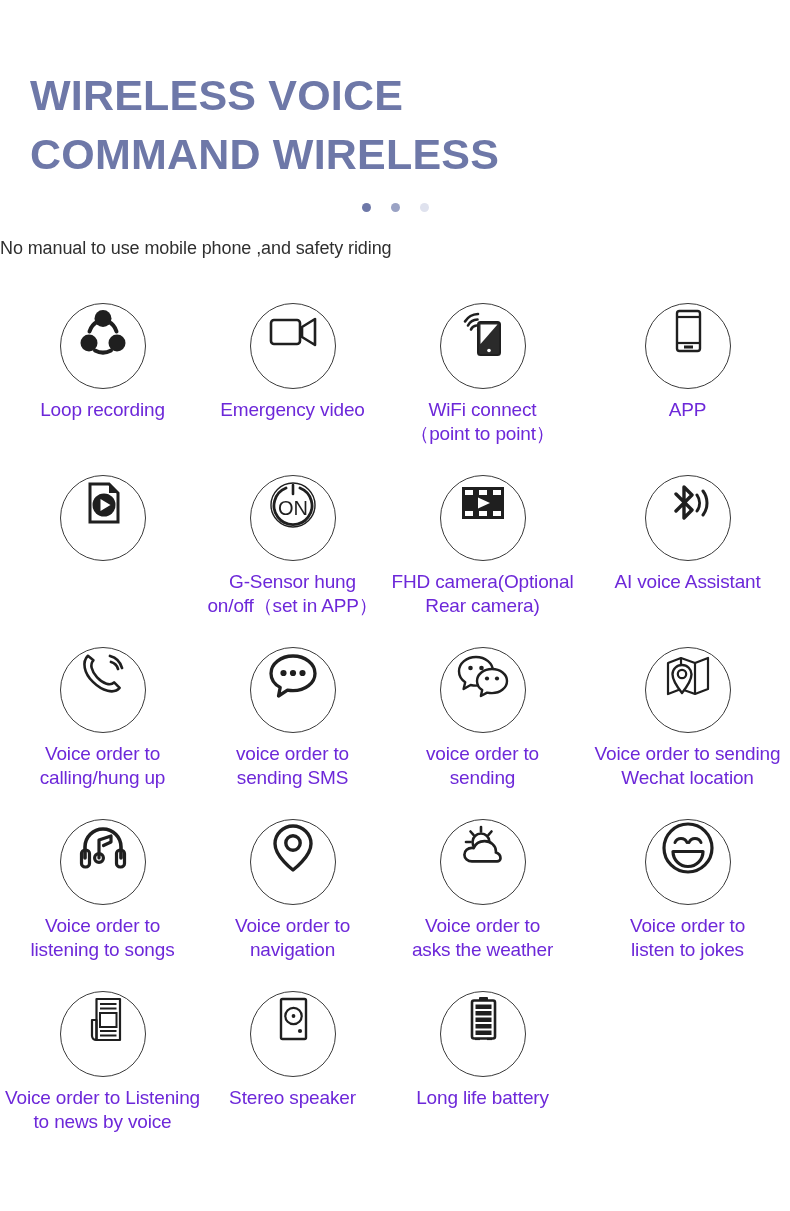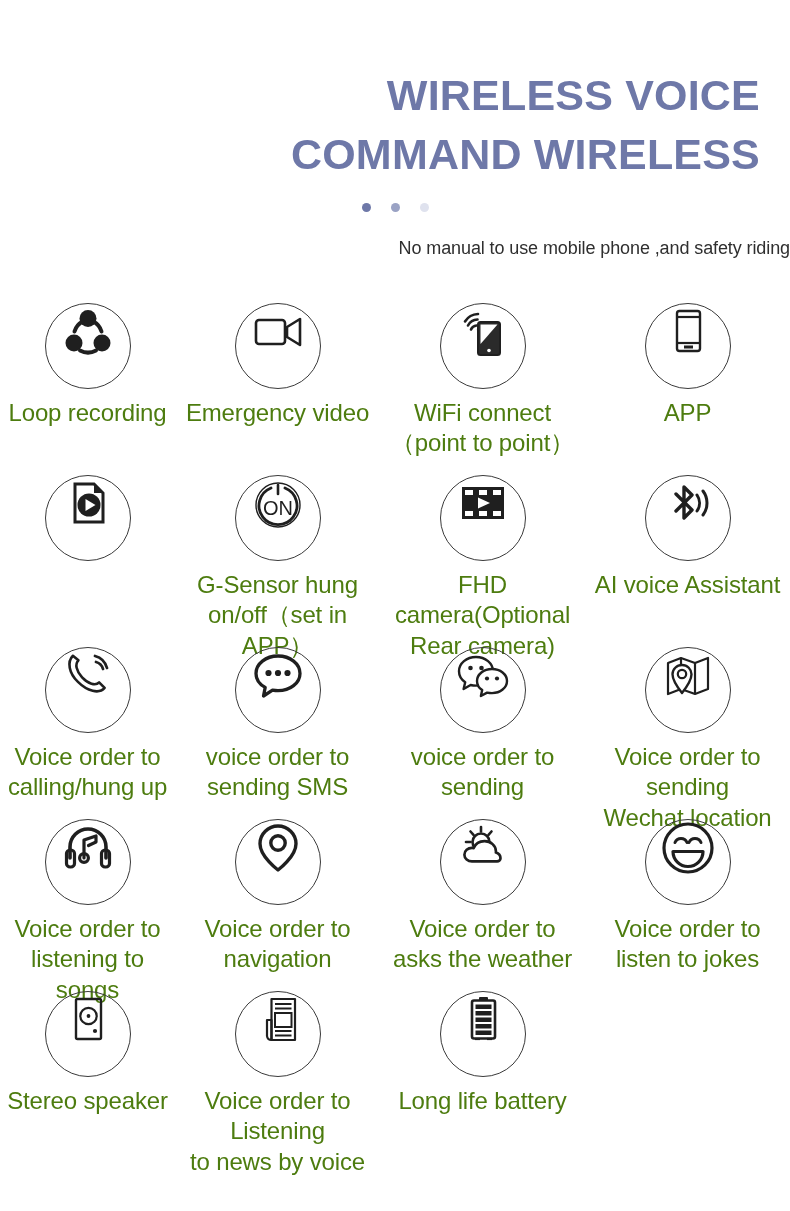--- a/index.html
+++ b/index.html
@@ -12,21 +12,21 @@
     height: 1211px;
     font-family: "Liberation Sans", sans-serif;
     color: #2b2b2b;
     overflow: hidden;
     position: relative;
   }
 
   
   .header {
     width: 100%;
-    text-align: right;
+    text-align: left;
     padding-top: 66px;
     box-sizing: border-box;
   }
   .title {
     font-size: 43px;
     line-height: 1.38;
     font-weight: 700;
     letter-spacing: 0.2px;
     color: #6e78a8;
     margin: 0;
@@ -86,24 +86,24 @@
     align-items: flex-start;
     justify-content: center;
     box-sizing: border-box;
     flex: 0 0 auto;
   }
   .icon-circle svg {
     display: block;
   }
   .cell-label {
     margin-top: 9px;
-    font-size: 24px;
+    font-size: 19px;
     line-height: 1.27;
     text-align: center;
-    color: #4d7c0f;
+    color: #6d28d9;
     white-space: pre-line;
     letter-spacing: -0.15px;
   }
   .cell-label.wide {
     width: 205px;
   }
 </style>
 </head>
 <body>
 
@@ -335,43 +335,43 @@
         <path d="M13 31.5 L43 31.5 A 15 15 0 0 1 13 31.5 Z" fill="none" stroke="#1f1f1f" stroke-width="3.2" stroke-linejoin="round"></path>
       </svg>
     </div>
     <div class="cell-label">Voice order to
 listen to jokes</div>
   </div>
 
   <div class="cell">
     <div class="icon-circle">
       <svg width="54" height="54" viewBox="0 0 54 54">
-        <rect x="15" y="7" width="25" height="40" rx="1.5" fill="none" stroke="#1f1f1f" stroke-width="2.4"></rect>
-        <circle cx="27.5" cy="24" r="8.2" fill="none" stroke="#1f1f1f" stroke-width="2.2"></circle>
-        <circle cx="27.5" cy="24" r="1.9" fill="#1f1f1f"></circle>
-        <circle cx="34" cy="39" r="2.1" fill="#1f1f1f"></circle>
-      </svg>
-    </div>
-    <div class="cell-label">Stereo speaker</div>
-  </div>
-
-  <div class="cell">
-    <div class="icon-circle">
-      <svg width="54" height="54" viewBox="0 0 54 54">
         <path d="M16 28 L16 44 A 4.5 4.5 0 0 0 20.5 48 L20.5 28 Z" fill="none" stroke="#1f1f1f" stroke-width="2.2" stroke-linejoin="round"></path>
         <path d="M20.5 7 L44 7 L44 48 L20.5 48 Z" fill="none" stroke="#1f1f1f" stroke-width="2.2" stroke-linejoin="round"></path>
         <line x1="24" y1="12" x2="40.5" y2="12" stroke="#1f1f1f" stroke-width="2"></line>
         <line x1="24" y1="16.5" x2="40.5" y2="16.5" stroke="#1f1f1f" stroke-width="2"></line>
         <rect x="24" y="21" width="16.5" height="14" fill="none" stroke="#1f1f1f" stroke-width="2"></rect>
         <line x1="24" y1="39" x2="40.5" y2="39" stroke="#1f1f1f" stroke-width="2"></line>
         <line x1="24" y1="43.5" x2="40.5" y2="43.5" stroke="#1f1f1f" stroke-width="2"></line>
       </svg>
     </div>
     <div class="cell-label wide">Voice order to Listening
 to news by voice</div>
+  </div>
+
+  <div class="cell">
+    <div class="icon-circle">
+      <svg width="54" height="54" viewBox="0 0 54 54">
+        <rect x="15" y="7" width="25" height="40" rx="1.5" fill="none" stroke="#1f1f1f" stroke-width="2.4"></rect>
+        <circle cx="27.5" cy="24" r="8.2" fill="none" stroke="#1f1f1f" stroke-width="2.2"></circle>
+        <circle cx="27.5" cy="24" r="1.9" fill="#1f1f1f"></circle>
+        <circle cx="34" cy="39" r="2.1" fill="#1f1f1f"></circle>
+      </svg>
+    </div>
+    <div class="cell-label">Stereo speaker</div>
   </div>
 
   <div class="cell">
     <div class="icon-circle">
       <svg width="54" height="54" viewBox="0 0 54 54">
         <rect x="23" y="5" width="9" height="4" rx="1" fill="#1f1f1f"></rect>
         <rect x="16" y="8.5" width="23" height="38" rx="2" fill="none" stroke="#1f1f1f" stroke-width="2.6"></rect>
         <rect x="19.5" y="12.5" width="16" height="4.5" fill="#1f1f1f"></rect>
         <rect x="19.5" y="19" width="16" height="4.5" fill="#1f1f1f"></rect>
         <rect x="19.5" y="25.5" width="16" height="4.5" fill="#1f1f1f"></rect>

